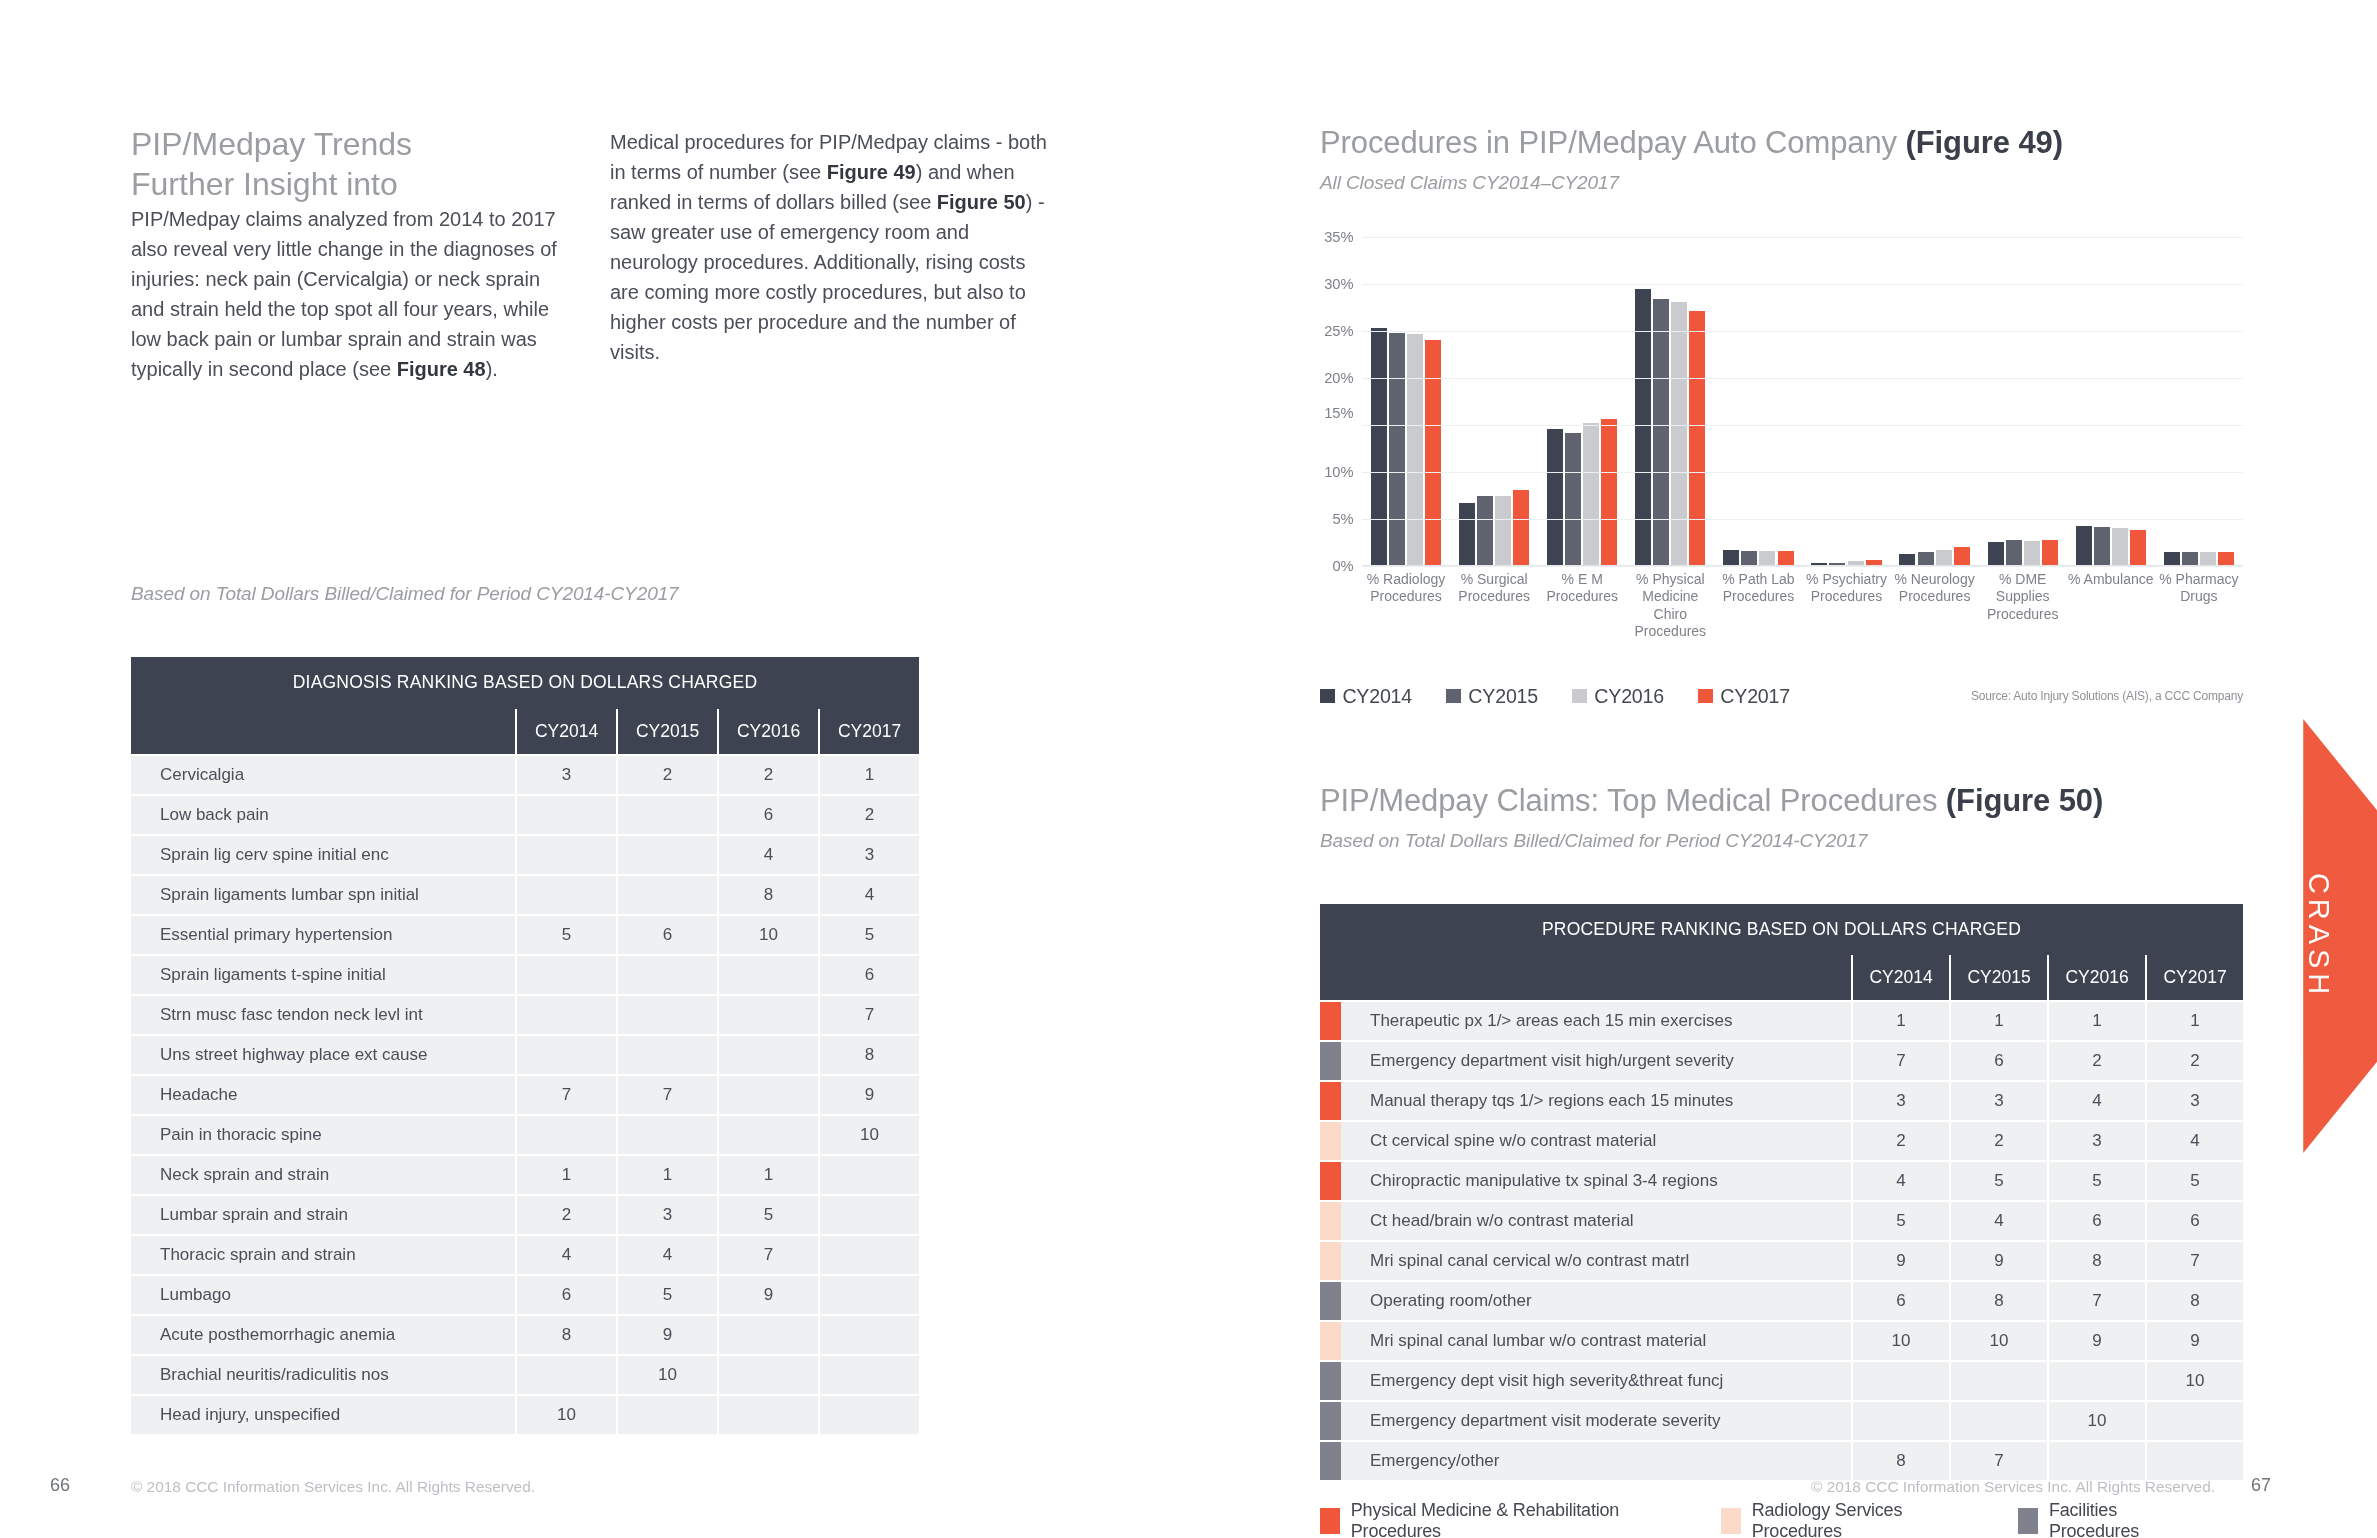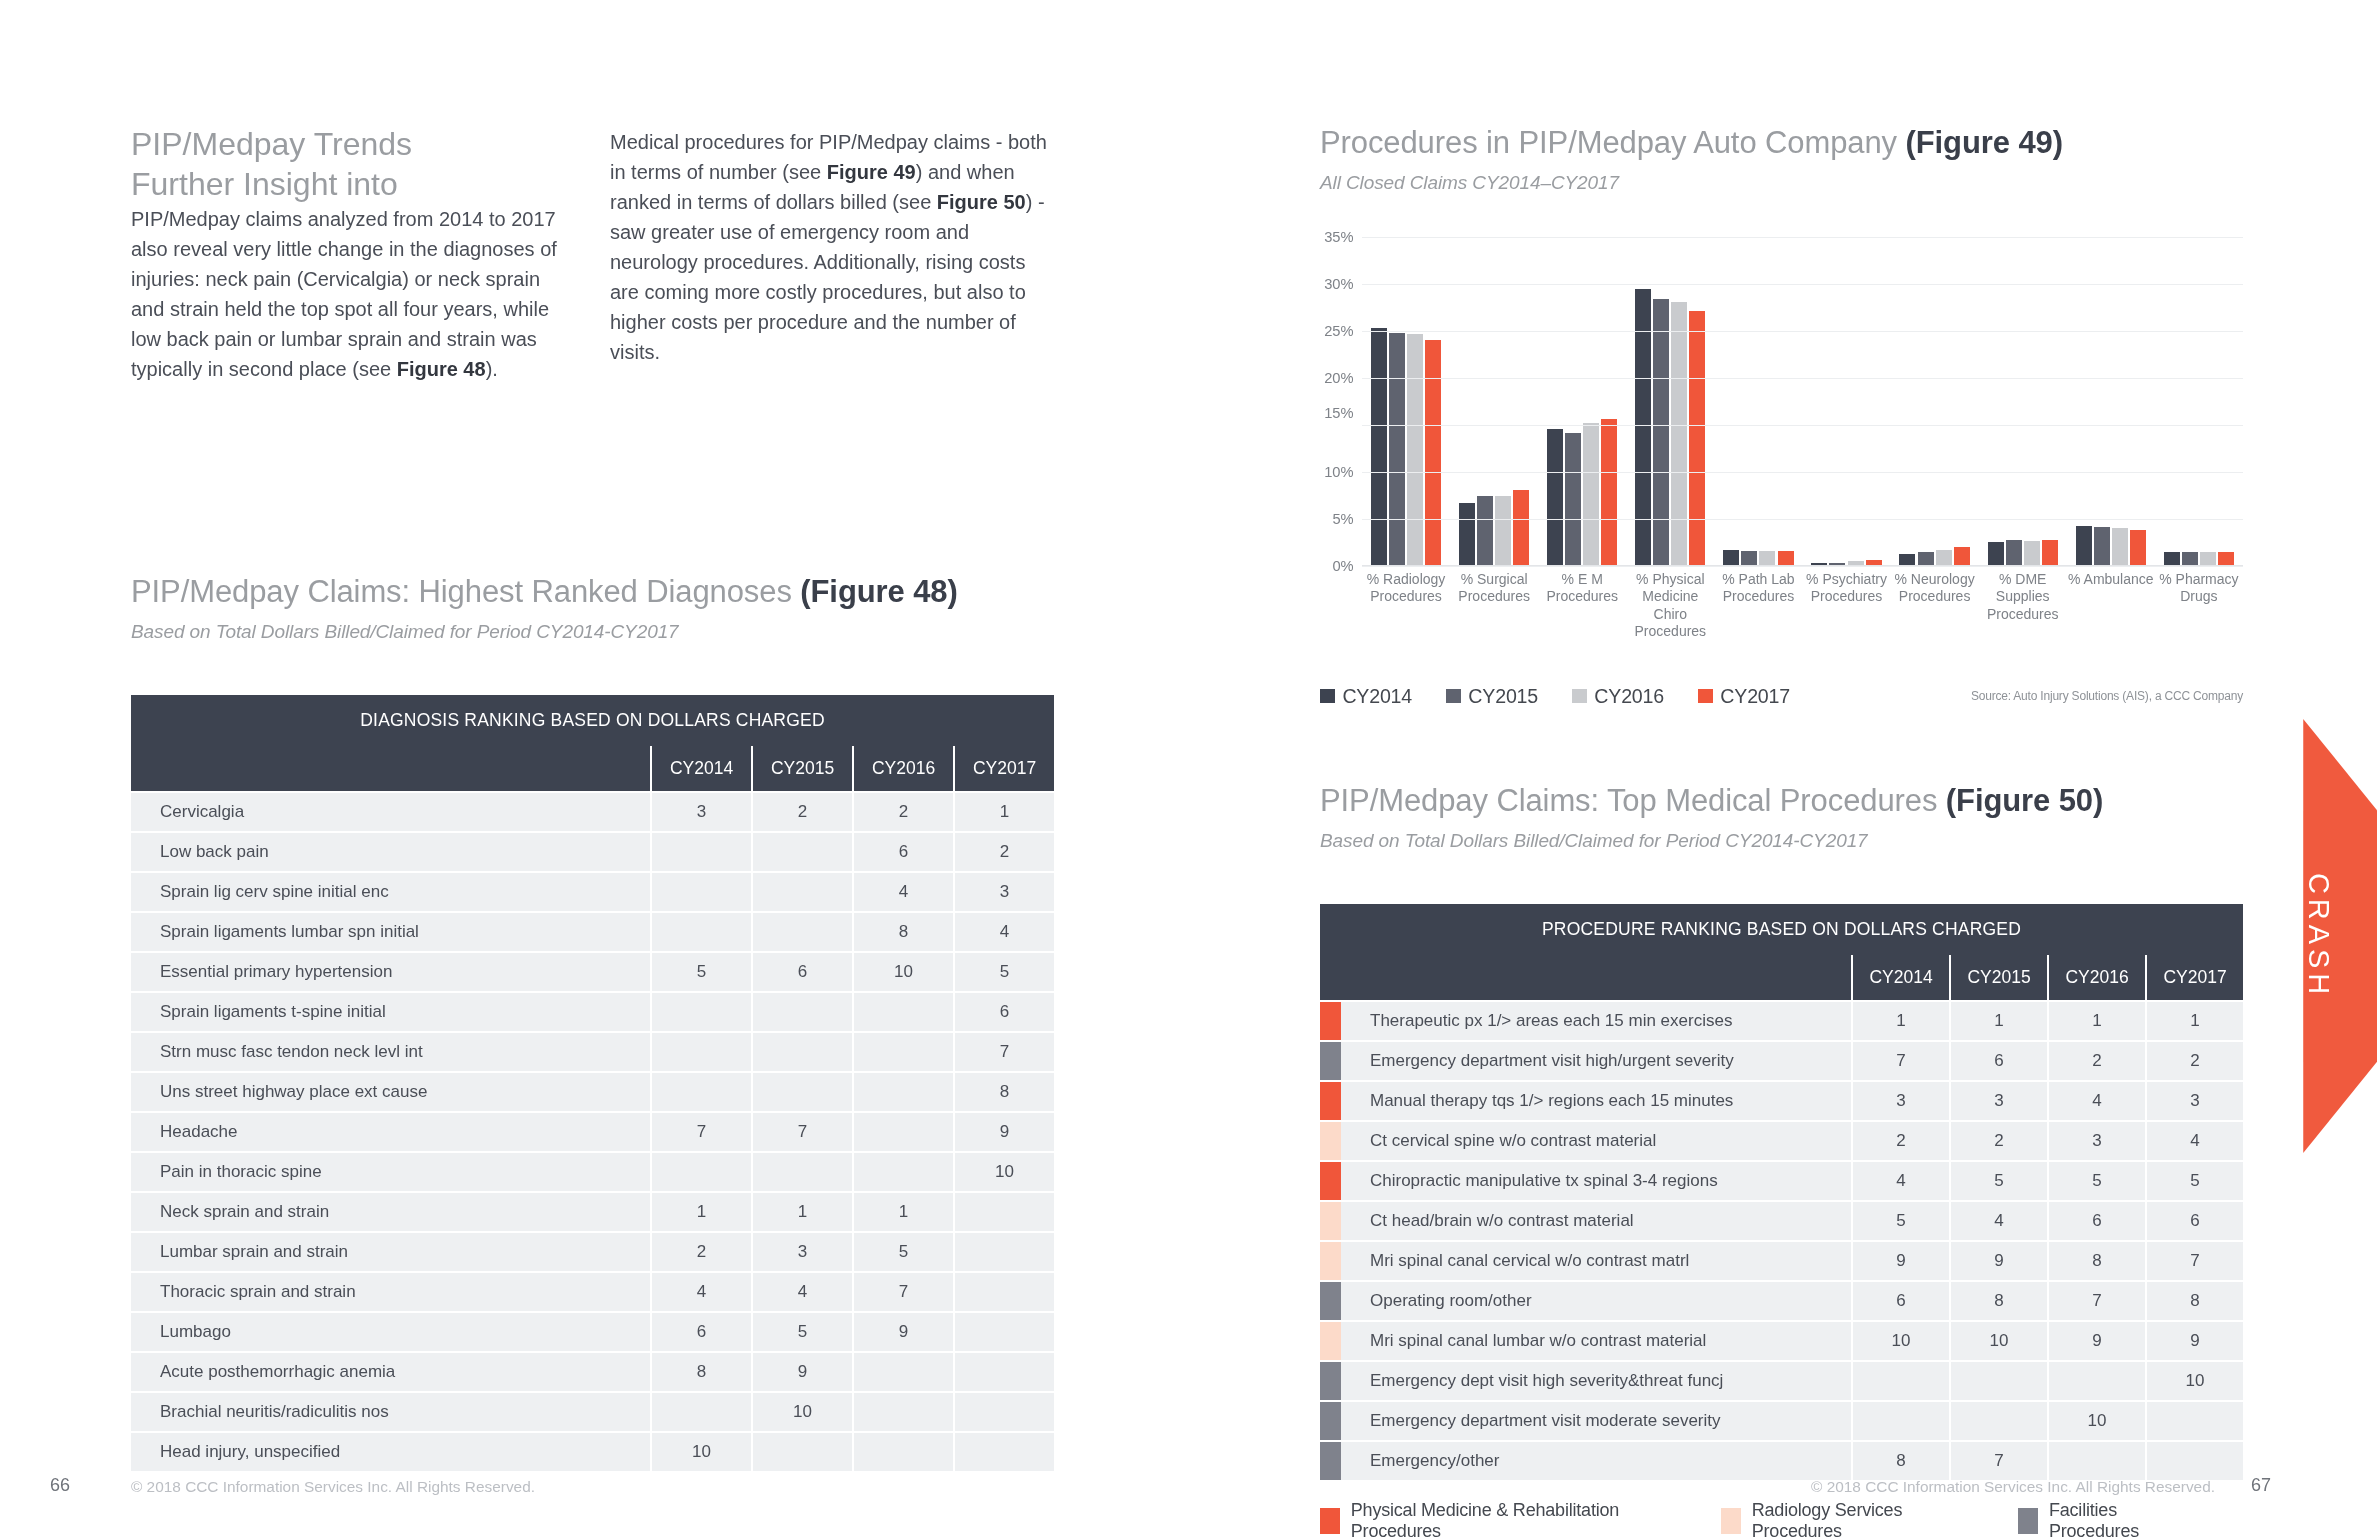--- a/index.html
+++ b/index.html
@@ -30,21 +30,21 @@
   }
 
   
   #col-a { position: absolute; left: 131px; top: 124px; width: 427px; }
   #col-a .lead { font-size: 32px; font-weight: 300; color: #9a9da1; line-height: 1.25; }
   #col-a .para { }
   #col-b { position: absolute; left: 610px; top: 127px; width: 441px; }
 
   
   #fig48 { position: absolute; left: 131px; top: 573px; width: 923px; }
-  #fig48-table { margin-top: 52px; width: 923px; }
+  #fig48-table { margin-top: 52px; width: 788px; }
 
   table.rank { border-collapse: separate; border-spacing: 0; width: 100%; }
   .tbl-banner {
     background: #3d4350; color: #ffffff; text-align: center;
     font-size: 17.5px; letter-spacing: 0.2px; padding: 15.4px 0 15.4px;
     font-weight: 400;
   }
   .hdr-row td {
     background: #3d4350; color: #ffffff; font-size: 17.5px; text-align: center;
     padding: 12px 0; border-left: 2.1px solid #ffffff; font-weight: 400;
@@ -125,23 +125,20 @@
       <div>Further Insight into</div>
     </div>
     <div class="body-text para"><span>PIP/Medpay claims analyzed from 2014 to 2017 also reveal very little change in the diagnoses of injuries: neck pain (Cervicalgia) or neck sprain and strain held the top spot all four years, while low back pain or lumbar sprain and strain was typically in second place (see </span><b>Figure 48</b><span>).</span></div>
   </div>
 
   <div id="col-b">
     <div class="body-text"><span>Medical procedures for PIP/Medpay claims - both in terms of number (see </span><b>Figure 49</b><span>) and when ranked in terms of dollars billed (see </span><b>Figure 50</b><span>) - saw greater use of emergency room and neurology procedures. Additionally, rising costs are coming more costly procedures, but also to higher costs per procedure and the number of visits.</span></div>
   </div>
 
   <div id="fig48">
-    <div class="h-title">
-      <span>PIP/Medpay Claims: Highest Ranked Diagnoses </span><span class="fig">(Figure 48)</span>
-    </div>
     <div class="h-sub">Based on Total Dollars Billed/Claimed for Period CY2014-CY2017</div>
 
     <div id="fig48-table">
       <table class="rank">
         <tbody id="f48-body">
             <tr>
               <td class="tbl-banner" colspan="5">DIAGNOSIS RANKING BASED ON DOLLARS CHARGED</td>
             </tr>
             <tr class="hdr-row">
               <td class="lbl"></td>

